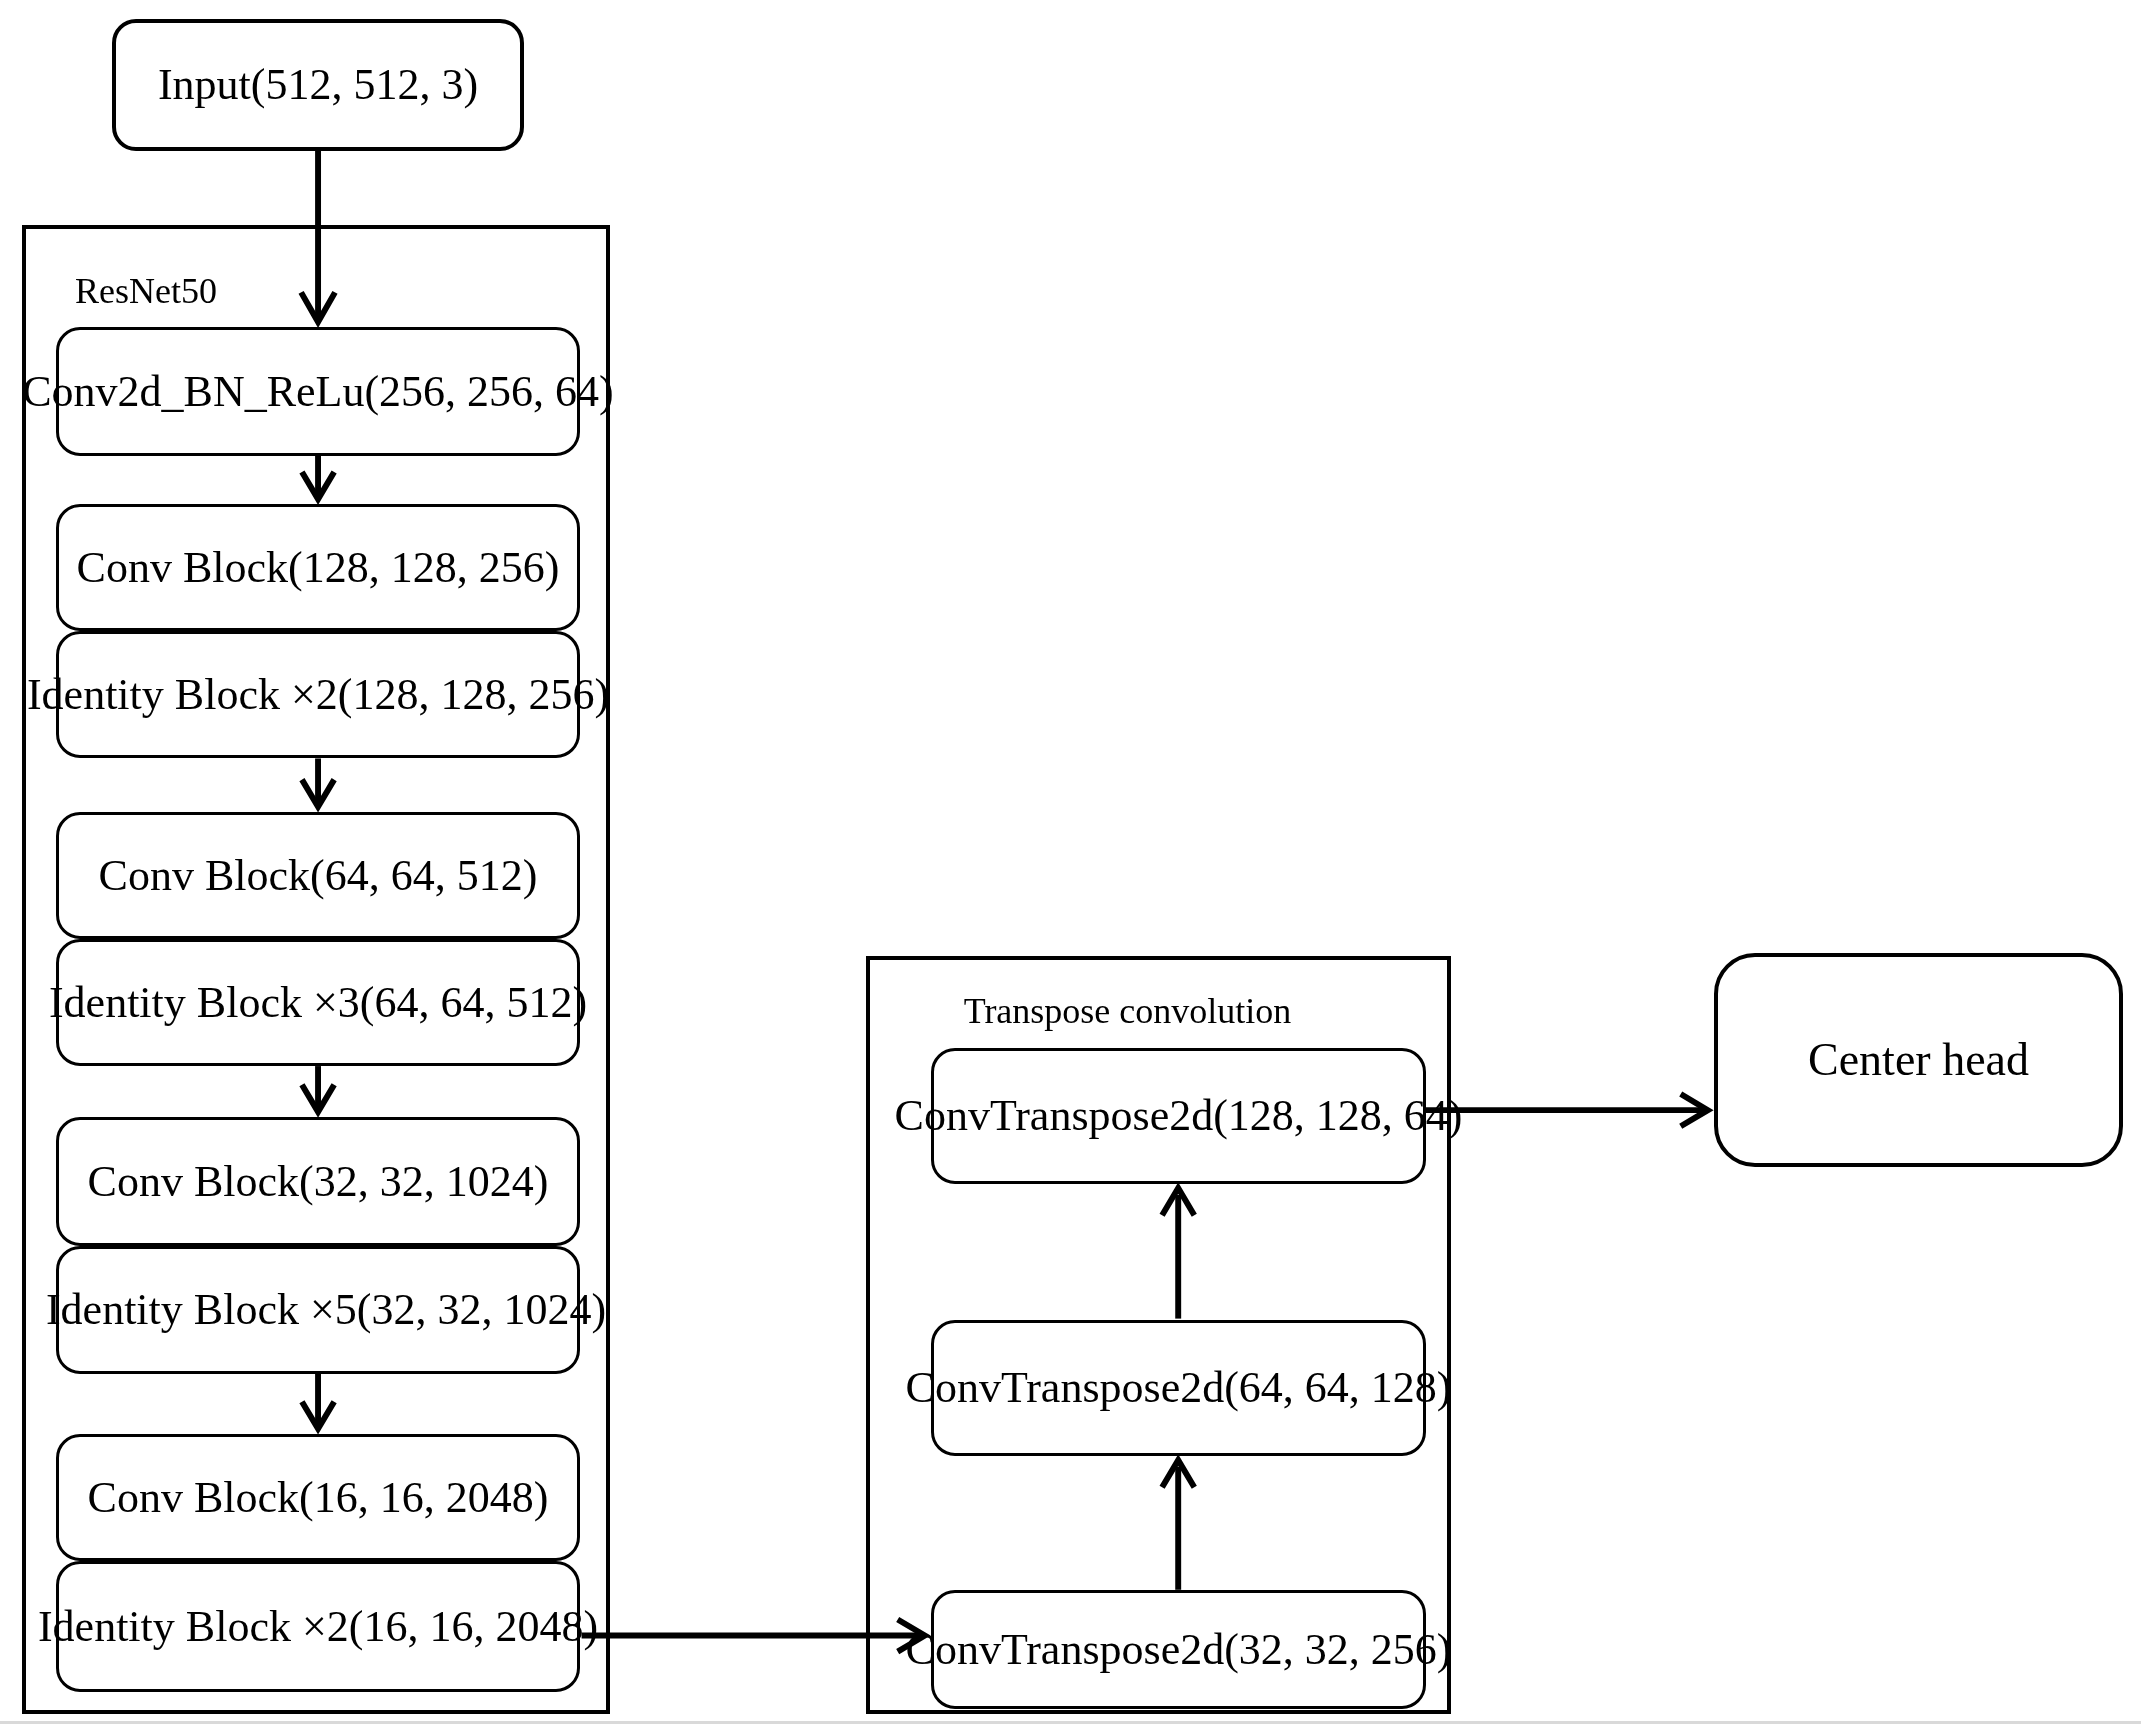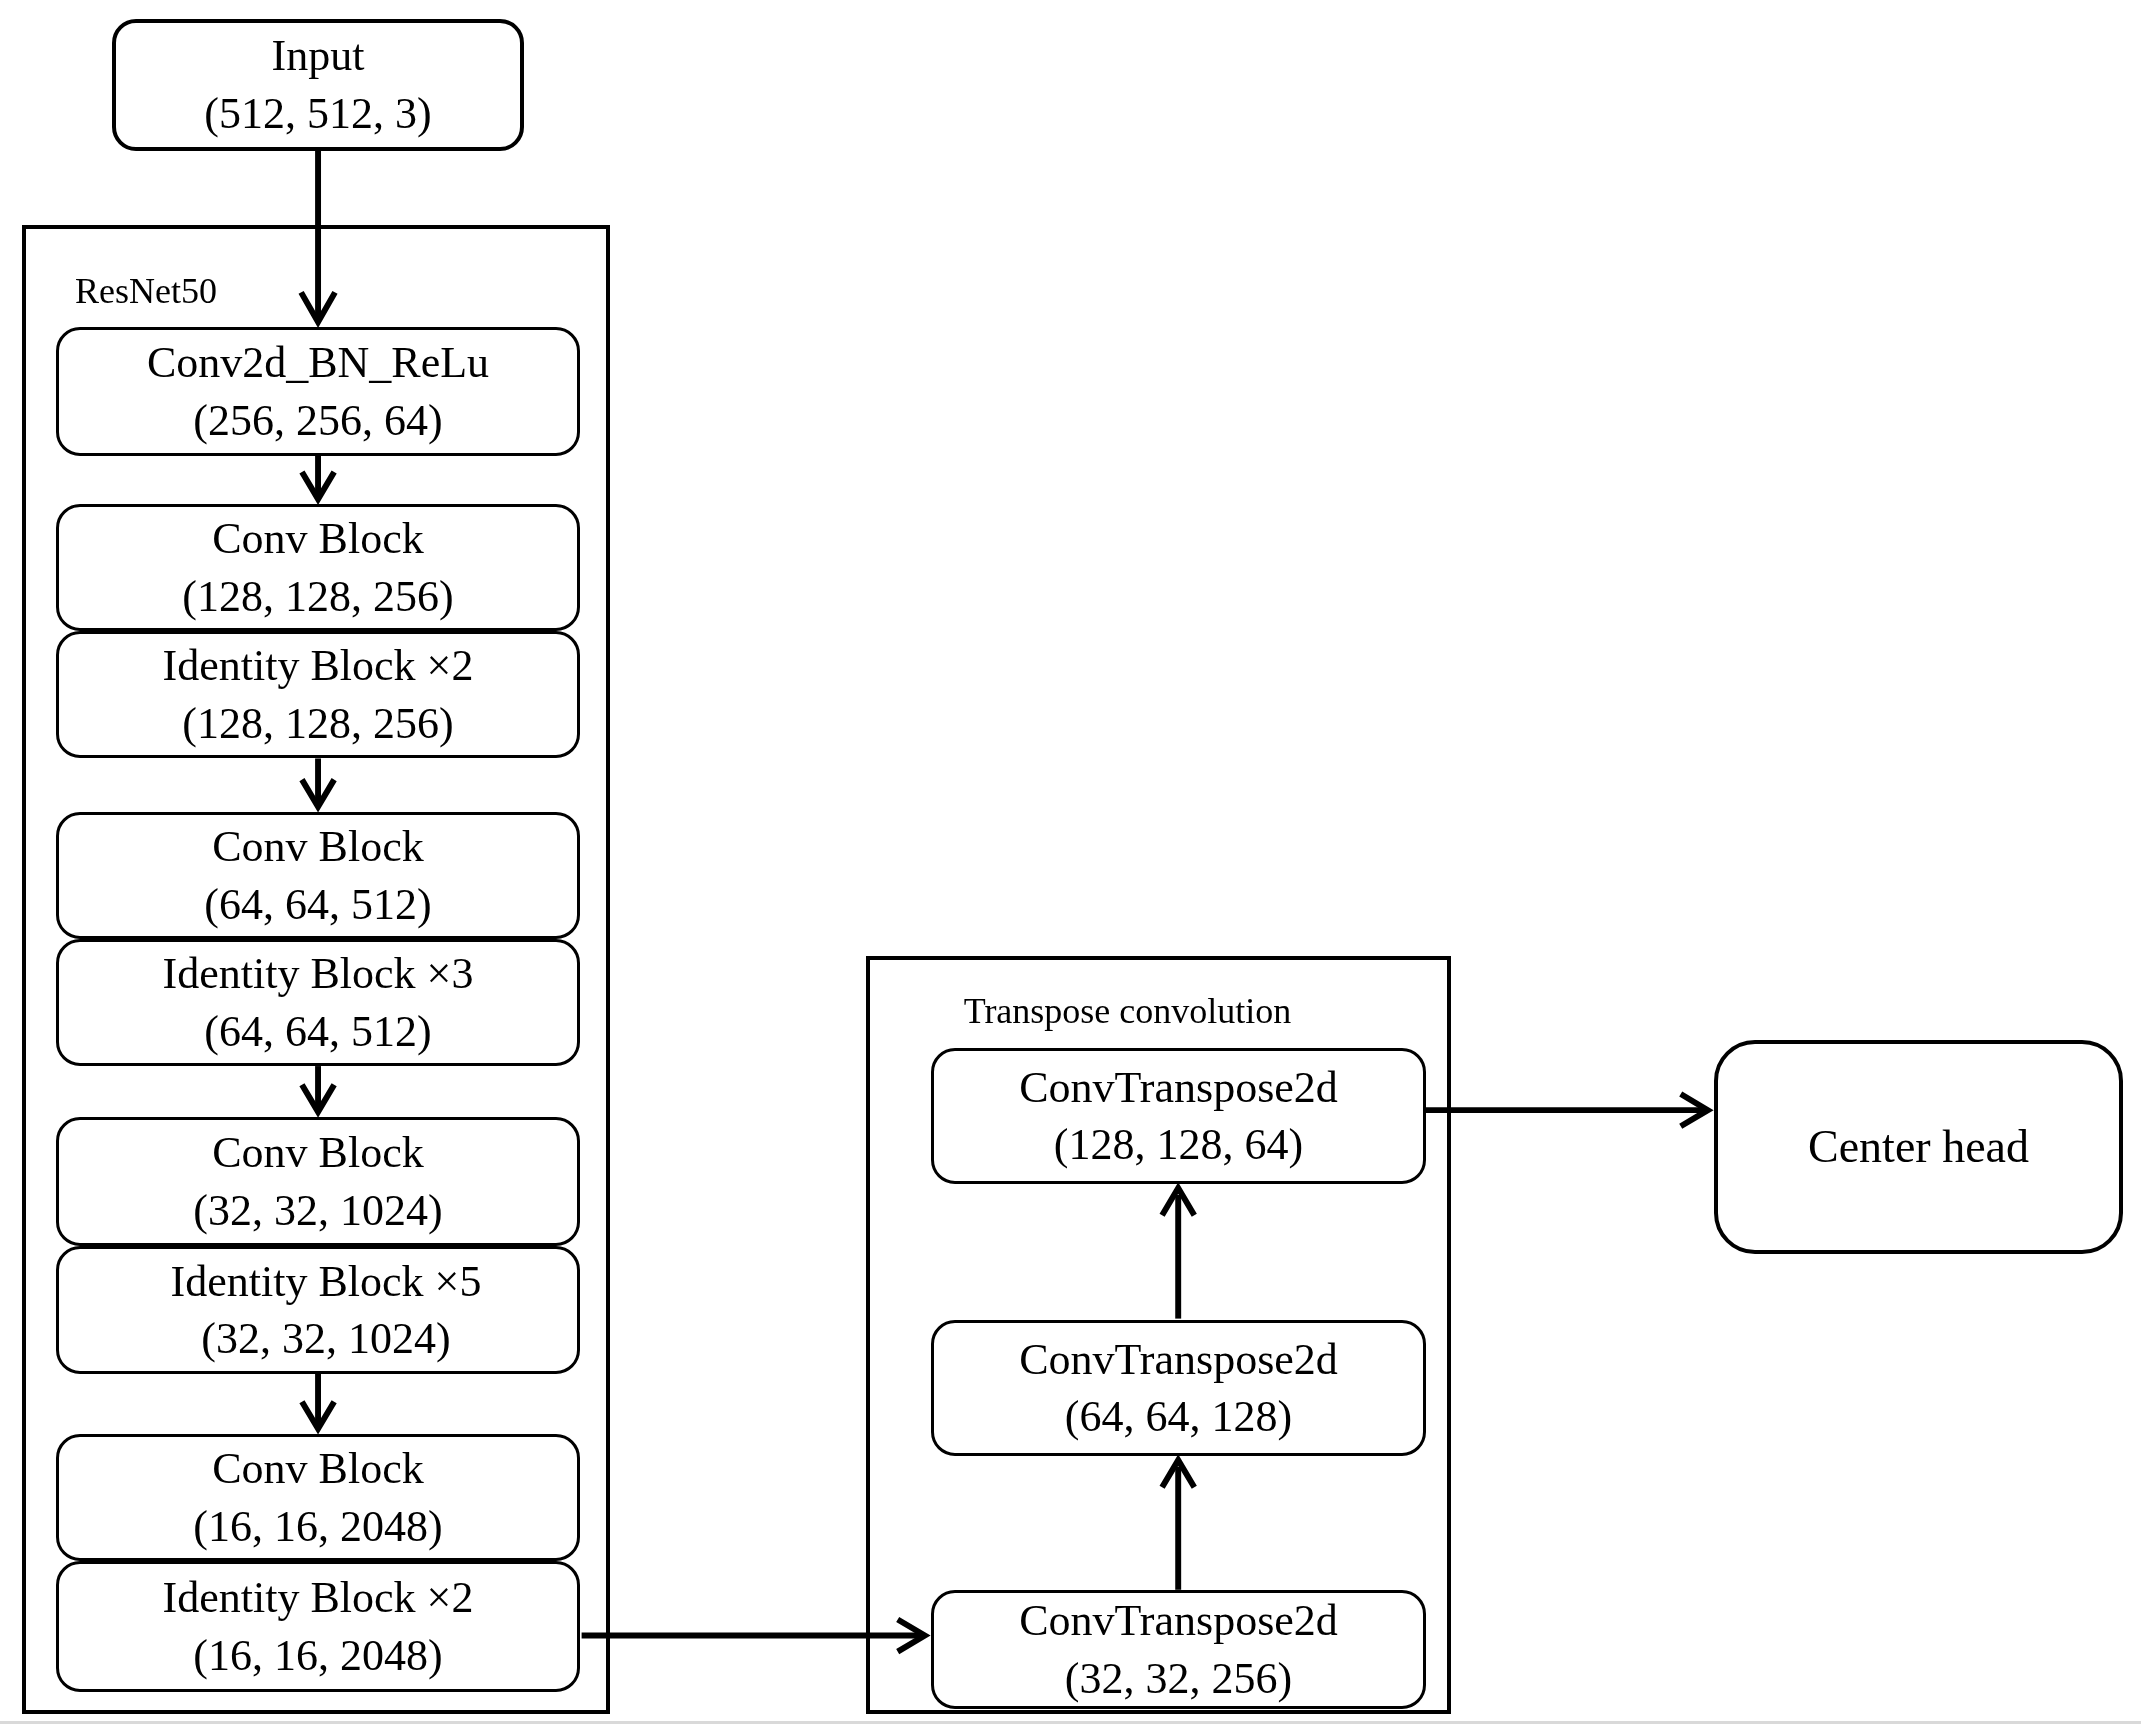--- a/index.html
+++ b/index.html
@@ -17,21 +17,21 @@
     background:transparent;
     box-sizing:border-box;
   }
   .box{
     position:absolute;
     border:3.4px solid #000;
     border-radius:24px;
     background:#fff;
     box-sizing:border-box;
     display:flex;
-    flex-direction:column;
+    flex-direction:row;
     justify-content:center;
     align-items:center;
     text-align:left;
     font-size:44px;
     line-height:1.3;
   }
   .box .t1,.box .t2{display:block;white-space:nowrap;}
   .lbl{
     position:absolute;
     font-size:36px;
@@ -113,21 +113,21 @@
   </div>
   <div class="box" style="left:931px;top:1320px;width:495px;height:136px;">
     <span class="t1">ConvTranspose2d</span>
     <span class="t2">(64, 64, 128)</span>
   </div>
   <div class="box" style="left:931px;top:1590px;width:495px;height:119px;">
     <span class="t1">ConvTranspose2d</span>
     <span class="t2">(32, 32, 256)</span>
   </div>
 
-  <div class="box bigbox" style="left:1714px;top:1040px;width:409px;height:214px;">
+  <div class="box bigbox" style="left:1714px;top:953px;width:409px;height:214px;">
     <span class="t1">Center head</span>
   </div>
 
   <svg id="arrows" width="2142" height="1733" viewBox="0 0 2527 2045">
     <g>
       <line x1="375" y1="178" x2="375" y2="374"></line>
       <polyline points="355,345 375,380 395,345"></polyline>
     </g>
     <g>
       <line x1="375" y1="538" x2="375" y2="584"></line>

